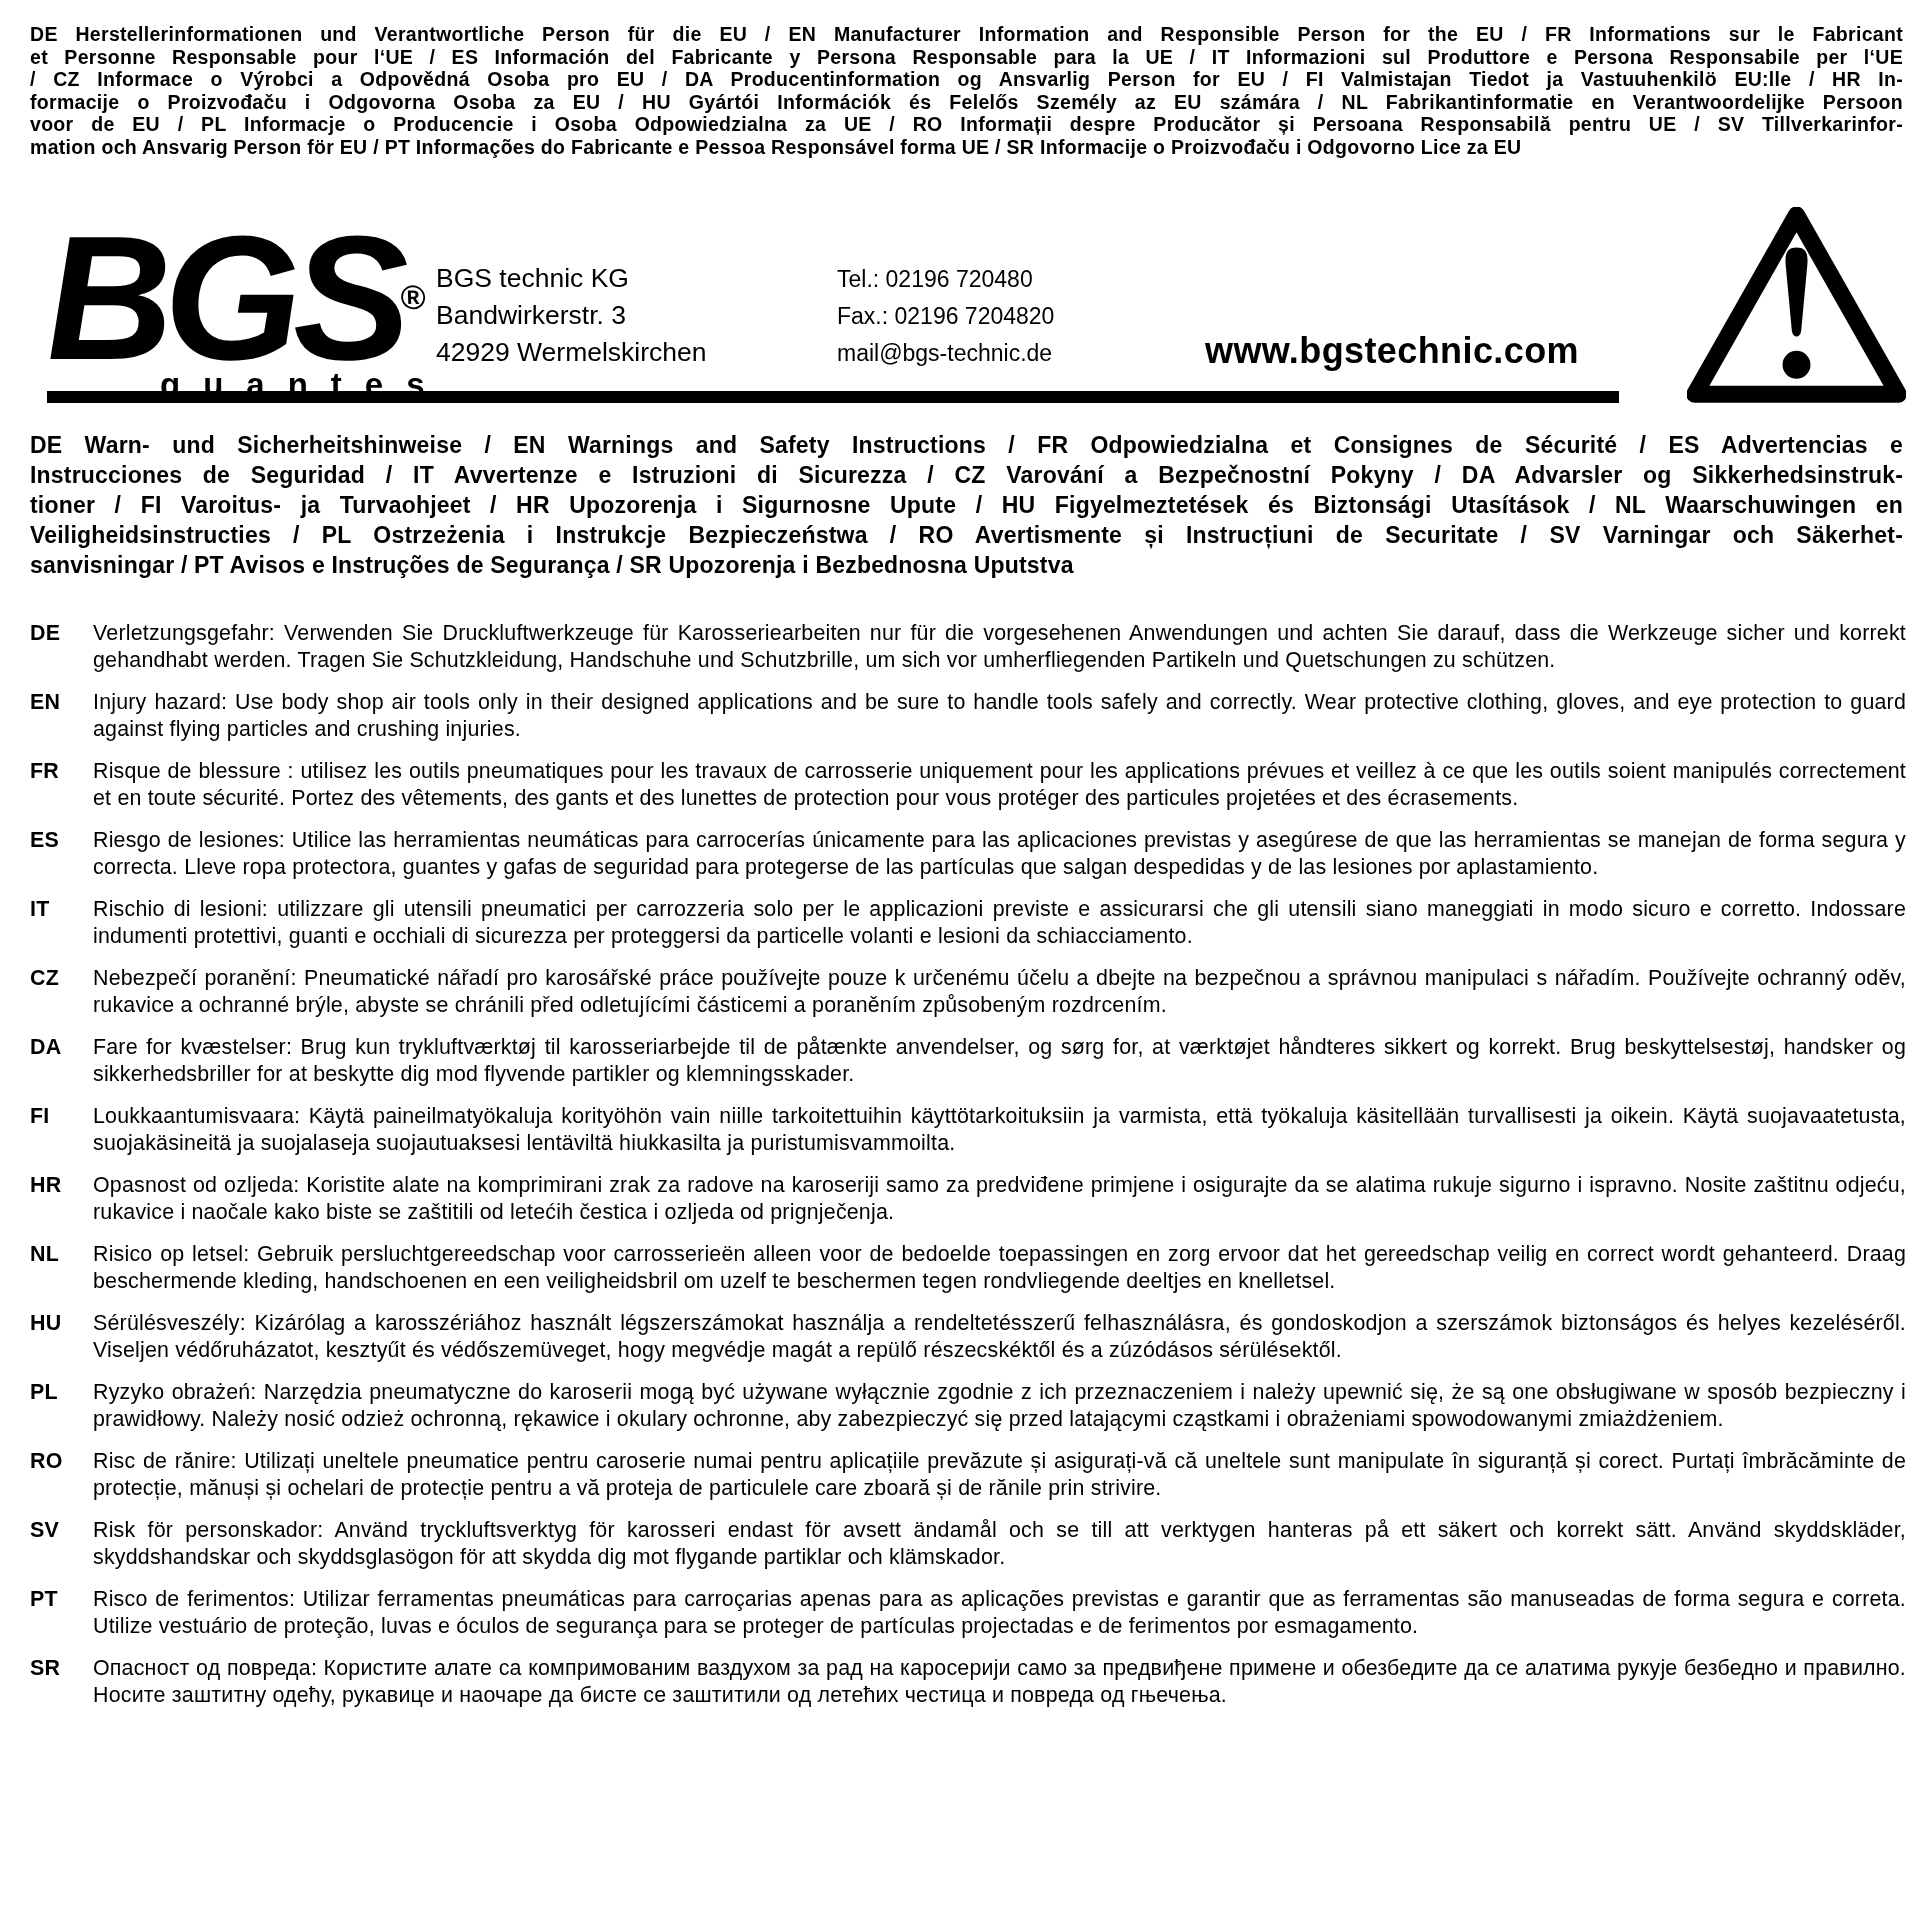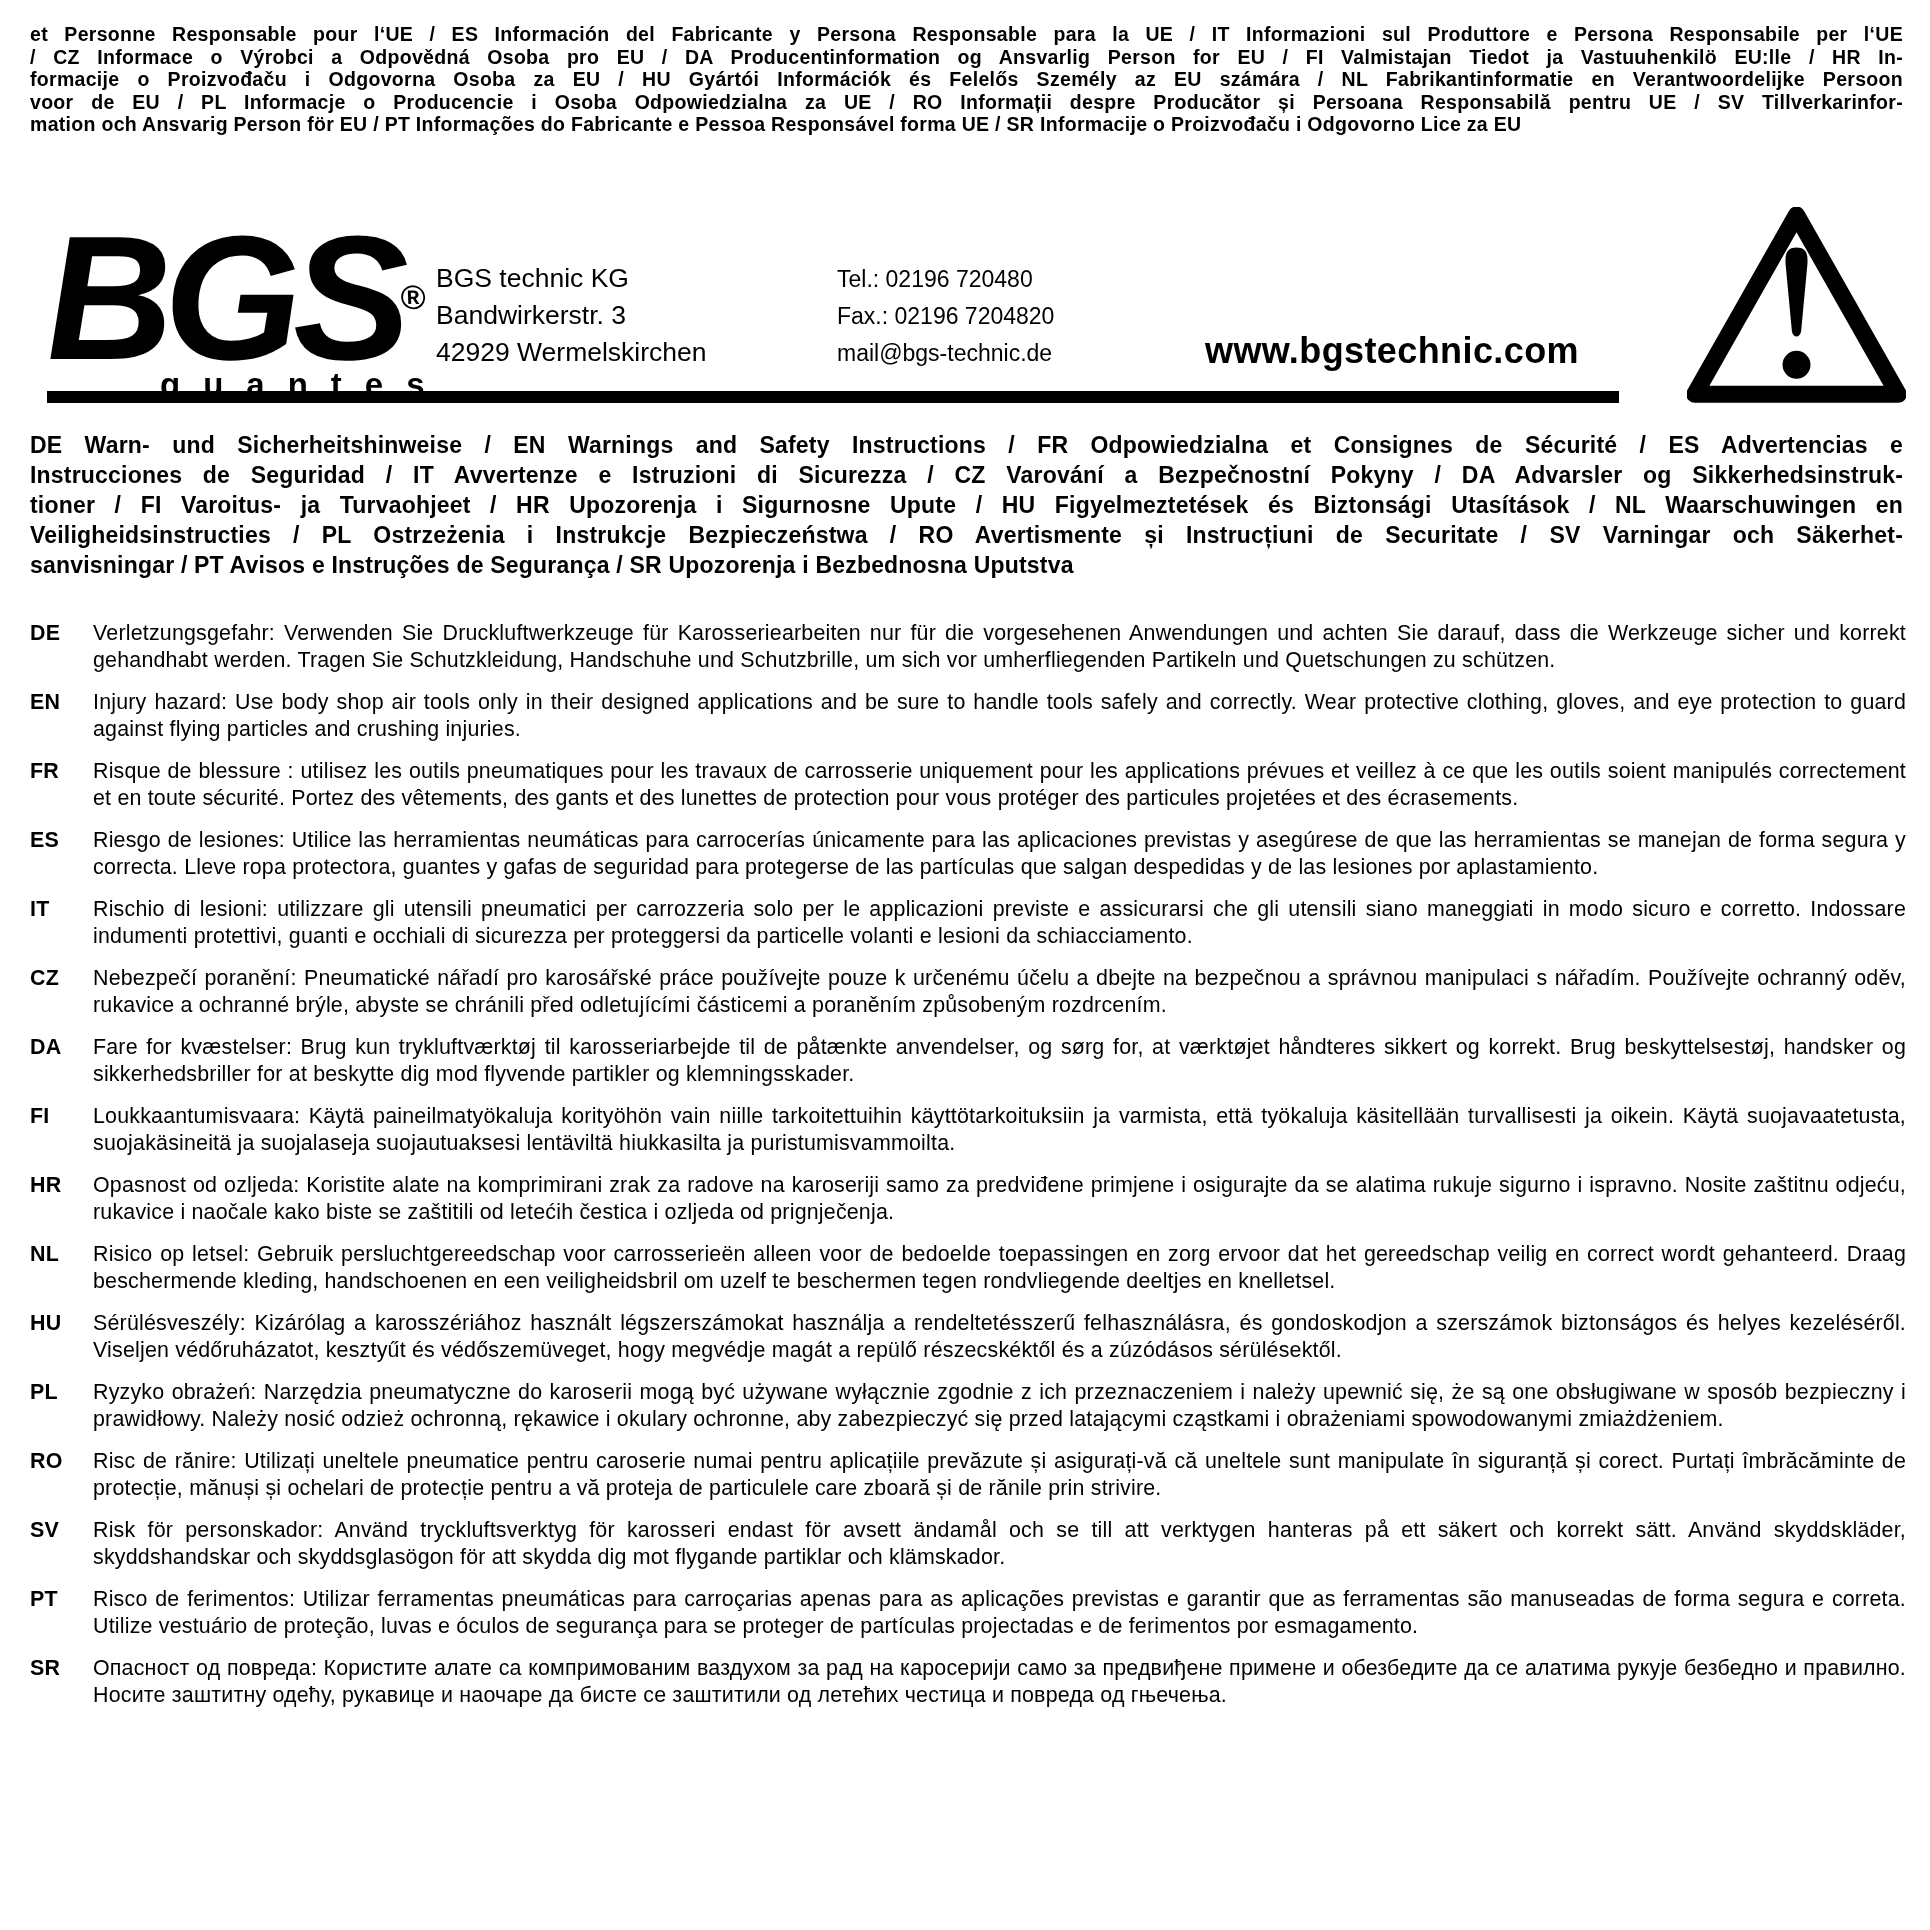--- a/index.html
+++ b/index.html
@@ -51,20 +51,21 @@
   }
   .lang-code { font-weight:bold; }
   .safety-text { text-align:justify; }
 </style>
 </head>
 <body>
 
 <div class="page">
 
   <div class="mfr-header">
+    <div class="jline">DE Herstellerinformationen und Verantwortliche Person für die EU  /  EN Manufacturer Information and Responsible Person for the EU  /  FR Informations sur le Fabricant</div>
     <div class="jline">et Personne Responsable pour l‘UE  /  ES Información del Fabricante y Persona Responsable para la UE  /  IT Informazioni sul Produttore e Persona Responsabile per l‘UE</div>
     <div class="jline">/  CZ Informace o Výrobci a Odpovědná Osoba pro EU  /  DA Producentinformation og Ansvarlig Person for EU  /  FI Valmistajan Tiedot ja Vastuuhenkilö EU:lle  /  HR In-</div>
     <div class="jline">formacije o Proizvođaču i Odgovorna Osoba za EU  /  HU Gyártói Információk és Felelős Személy az EU számára  /  NL Fabrikantinformatie en Verantwoordelijke Persoon</div>
     <div class="jline">voor de EU  /  PL Informacje o Producencie i Osoba Odpowiedzialna za UE  /  RO Informații despre Producător și Persoana Responsabilă pentru UE  /  SV Tillverkarinfor-</div>
     <div class="jline last">mation och Ansvarig Person för EU  /  PT Informações do Fabricante e Pessoa Responsável forma UE  /  SR Informacije o Proizvođaču i Odgovorno Lice za EU</div>
   </div>
 
   <div class="logo-block">
     <div class="logo-main"><span>BGS</span><span class="logo-reg">®</span></div>
     <div class="logo-sub">guantes</div>

